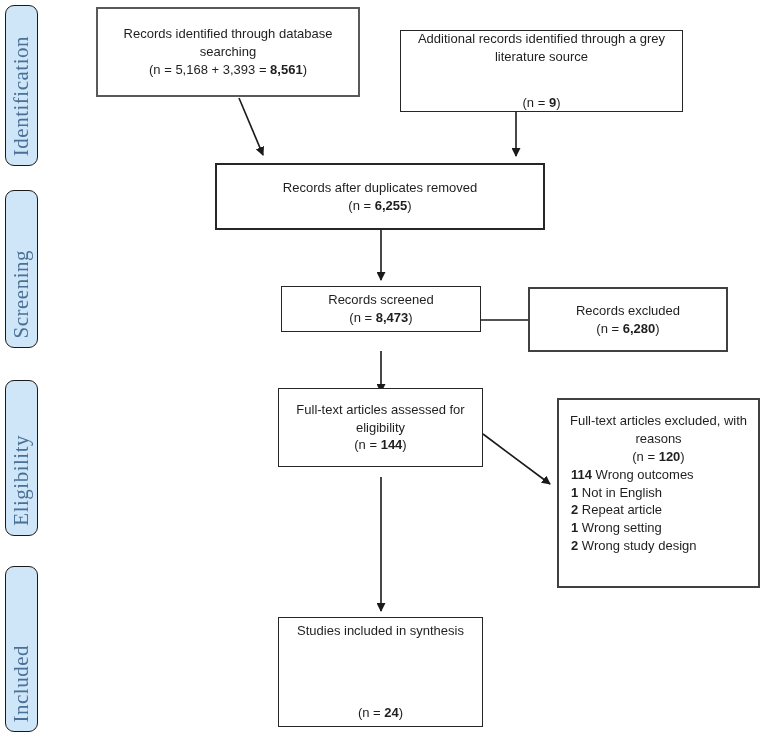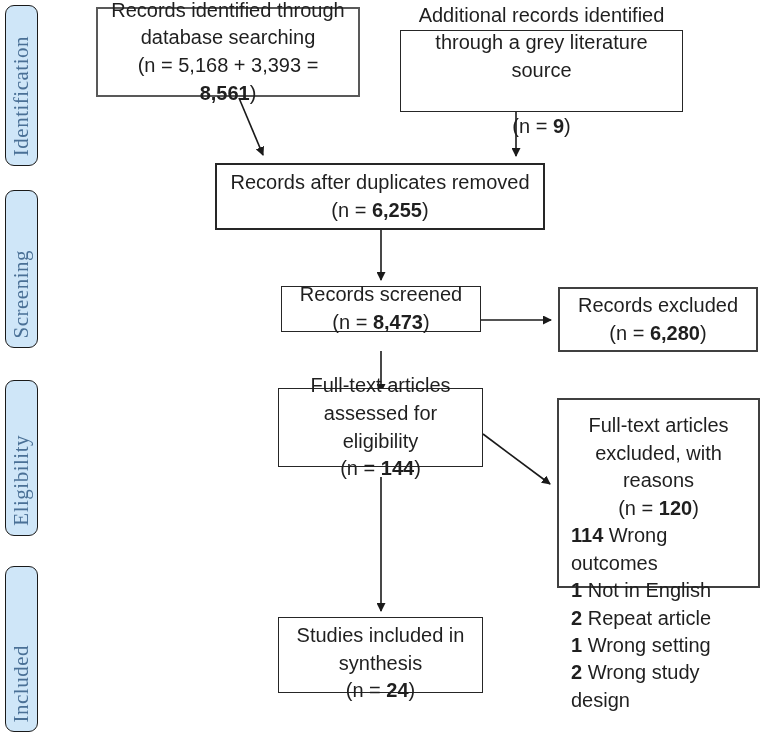--- a/index.html
+++ b/index.html
@@ -53,35 +53,35 @@
   .fbox {
     position: absolute;
     box-sizing: border-box;
     background: #ffffff;
     border: 2px solid #404040;
     display: flex;
     flex-direction: column;
     justify-content: center;
     align-items: center;
     text-align: center;
-    font-size: 20px;
+    font-size: 13px;
     line-height: 1.38;
     padding: 4px 10px;
   }
   .fbox b { font-weight: bold; margin-top: 33px; }
   .box-db-search        { left: 96px;  top: 7px;   width: 264px; height: 90px;  border-color: #595959; border-width: 2.5px; }
   .box-grey-literature  { left: 400px; top: 30px;  width: 283px; height: 82px;  border-width: 1.5px; border-color: #262626; gap: 28px; }
   .box-duplicates       { left: 215px; top: 163px; width: 330px; height: 67px;  border-color: #262626; }
   .box-screened         { left: 281px; top: 286px; width: 200px; height: 46px;  border-width: 1.5px; border-color: #262626; }
-  .box-excluded         { left: 558px; top: 287px; width: 200px; height: 65px;  border-color: #404040; }
+  .box-excluded         { left: 528px; top: 287px; width: 200px; height: 65px;  border-color: #404040; }
   .box-fulltext         { left: 278px; top: 388px; width: 205px; height: 79px;  border-width: 1.5px; border-color: #262626; }
   .box-fulltext-excl    { left: 557px; top: 398px; width: 203px; height: 190px; border-color: #404040;
                           justify-content: flex-start; padding-top: 12px; }
-  .box-included         { left: 278px; top: 617px; width: 205px; height: 76px; border-width: 1.5px; border-color: #262626;
-                          justify-content: flex-start; }
+  .box-included         { left: 278px; top: 617px; width: 205px; height: 110px; border-width: 1.5px; border-color: #262626;
+                          justify-content: space-between; }
   .reasons {
     width: 100%;
     text-align: left;
     padding-left: 2px;
     box-sizing: border-box;
     line-height: 1.37;
   }
 </style>
 </head>
 <body>

